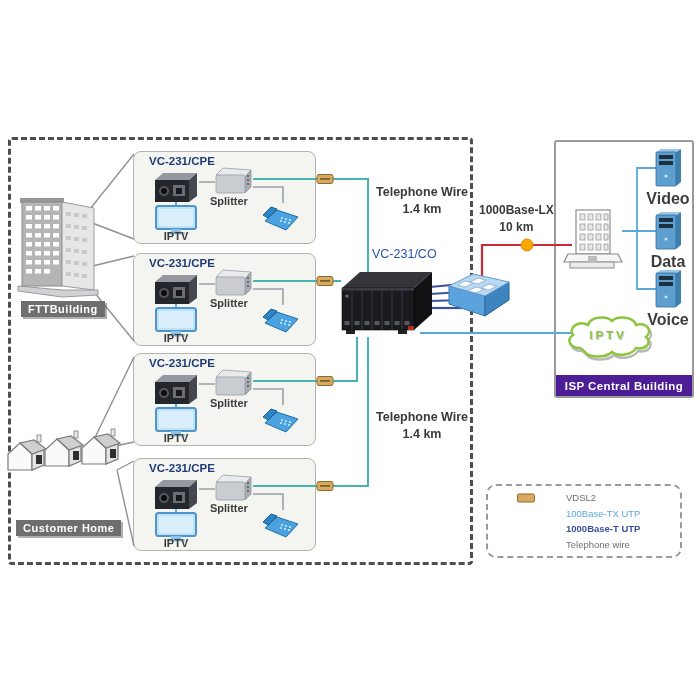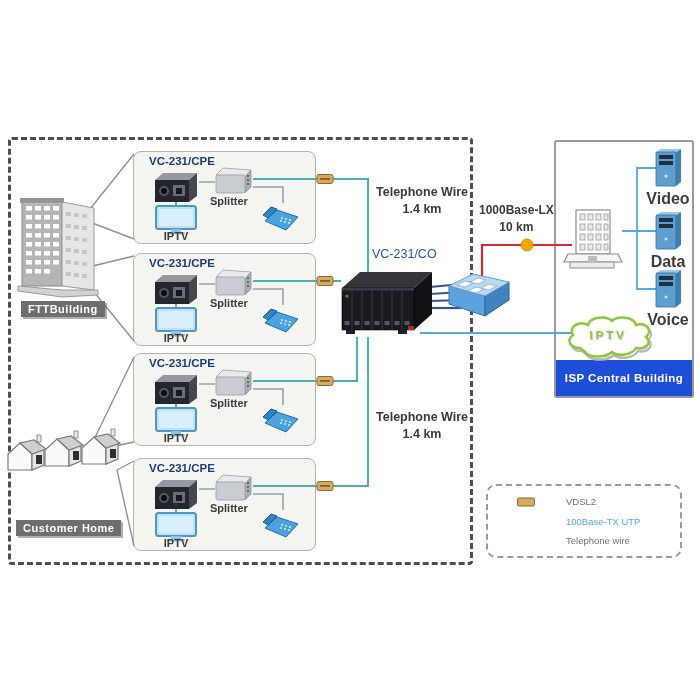--- a/index.html
+++ b/index.html
@@ -6,21 +6,21 @@
   .canvas{position:relative;width:700px;height:700px;background:#ffffff;overflow:hidden;
           font-family:"Liberation Sans",sans-serif;}
   
   .outer-dashed{position:absolute;left:8px;top:137px;width:459px;height:422px;
                 border:3px dashed #4e4e4e;border-radius:4px;z-index:1;}
   .cpe-box{position:absolute;left:133px;width:181px;height:91px;background:#f4f4f1;
            border:1.5px solid #b3b3b0;border-radius:8px;z-index:1;}
   .cpe1{top:151px}.cpe2{top:253px}.cpe3{top:353px}.cpe4{top:458px}
   .isp-box{position:absolute;left:554px;top:140px;width:136px;height:254px;background:#fff;
            border:2px solid #9a9a9a;border-radius:3px;z-index:1;}
-  .isp-footer{position:absolute;left:0;right:0;bottom:0;height:36px;background:#1d4ed8;
+  .isp-footer{position:absolute;left:0;right:0;bottom:0;height:21px;background:#4c1d95;
               color:#fff;font-size:11.5px;font-weight:bold;display:flex;align-items:center;
               justify-content:center;letter-spacing:.4px;}
   .legend-box{position:absolute;left:486px;top:484px;width:196px;height:74px;
               border:2px dashed #9a9a9a;border-radius:10px;z-index:1;
               display:flex;flex-direction:column;justify-content:space-evenly;
               padding:2px 0 2px 10px;box-sizing:border-box;}
   .legend-row{display:flex;align-items:center;height:12px;}
   .lg-sample{position:relative;width:56px;margin-right:12px;flex:none;}
   .lg-line{width:56px;}
   .lg-label{font-size:9.5px;white-space:nowrap;}
@@ -521,18 +521,22 @@
       <span class="lg-sample">
         <span class="lg-line lv"></span><span class="lg-badge"></span>
       </span>
       <span class="lg-label c-vdsl2">VDSL2</span>
     </div>
     <div class="legend-row">
       <span class="lg-sample"><span class="lg-line l100"></span></span>
       <span class="lg-label c-100">100Base-TX UTP</span>
     </div>
     <div class="legend-row">
+      <span class="lg-sample"><span class="lg-line l1000"></span></span>
+      <span class="lg-label c-1000">1000Base-T UTP</span>
+    </div>
+    <div class="legend-row">
       <span class="lg-sample"><span class="lg-line ltel"></span></span>
       <span class="lg-label c-tel">Telephone wire</span>
     </div>
   </div>
 
 </div>
 
 </body></html>

